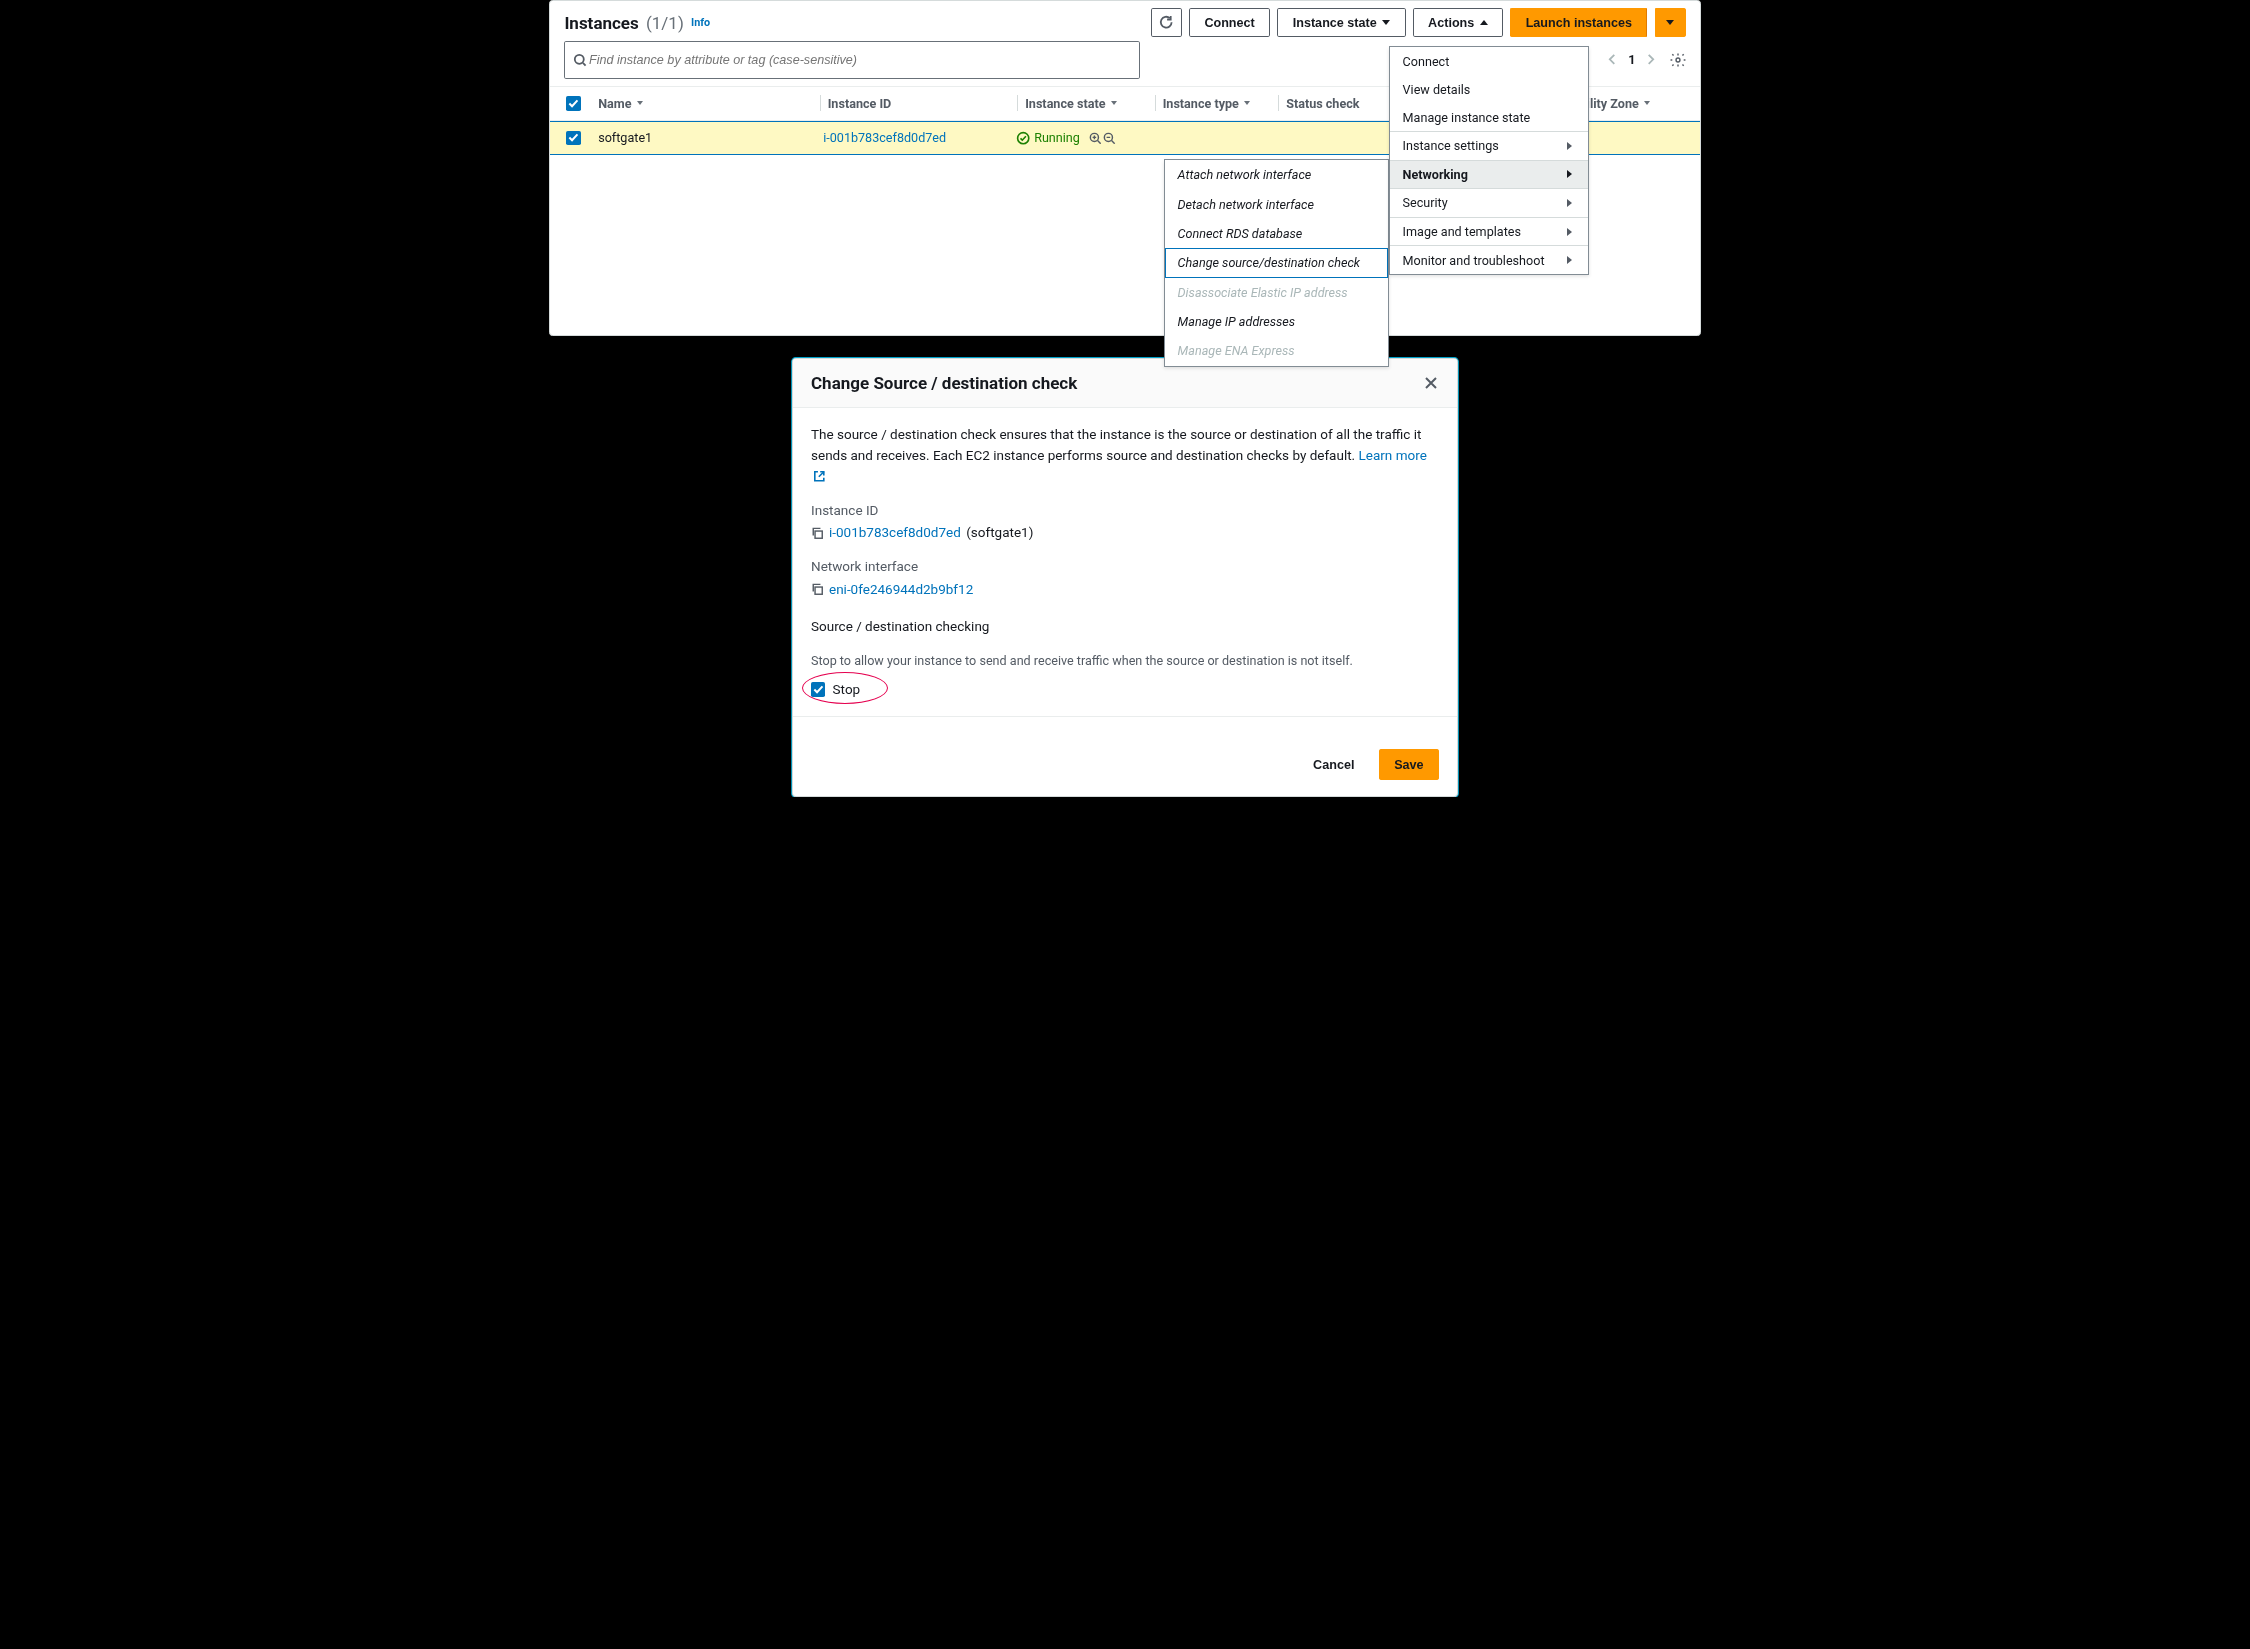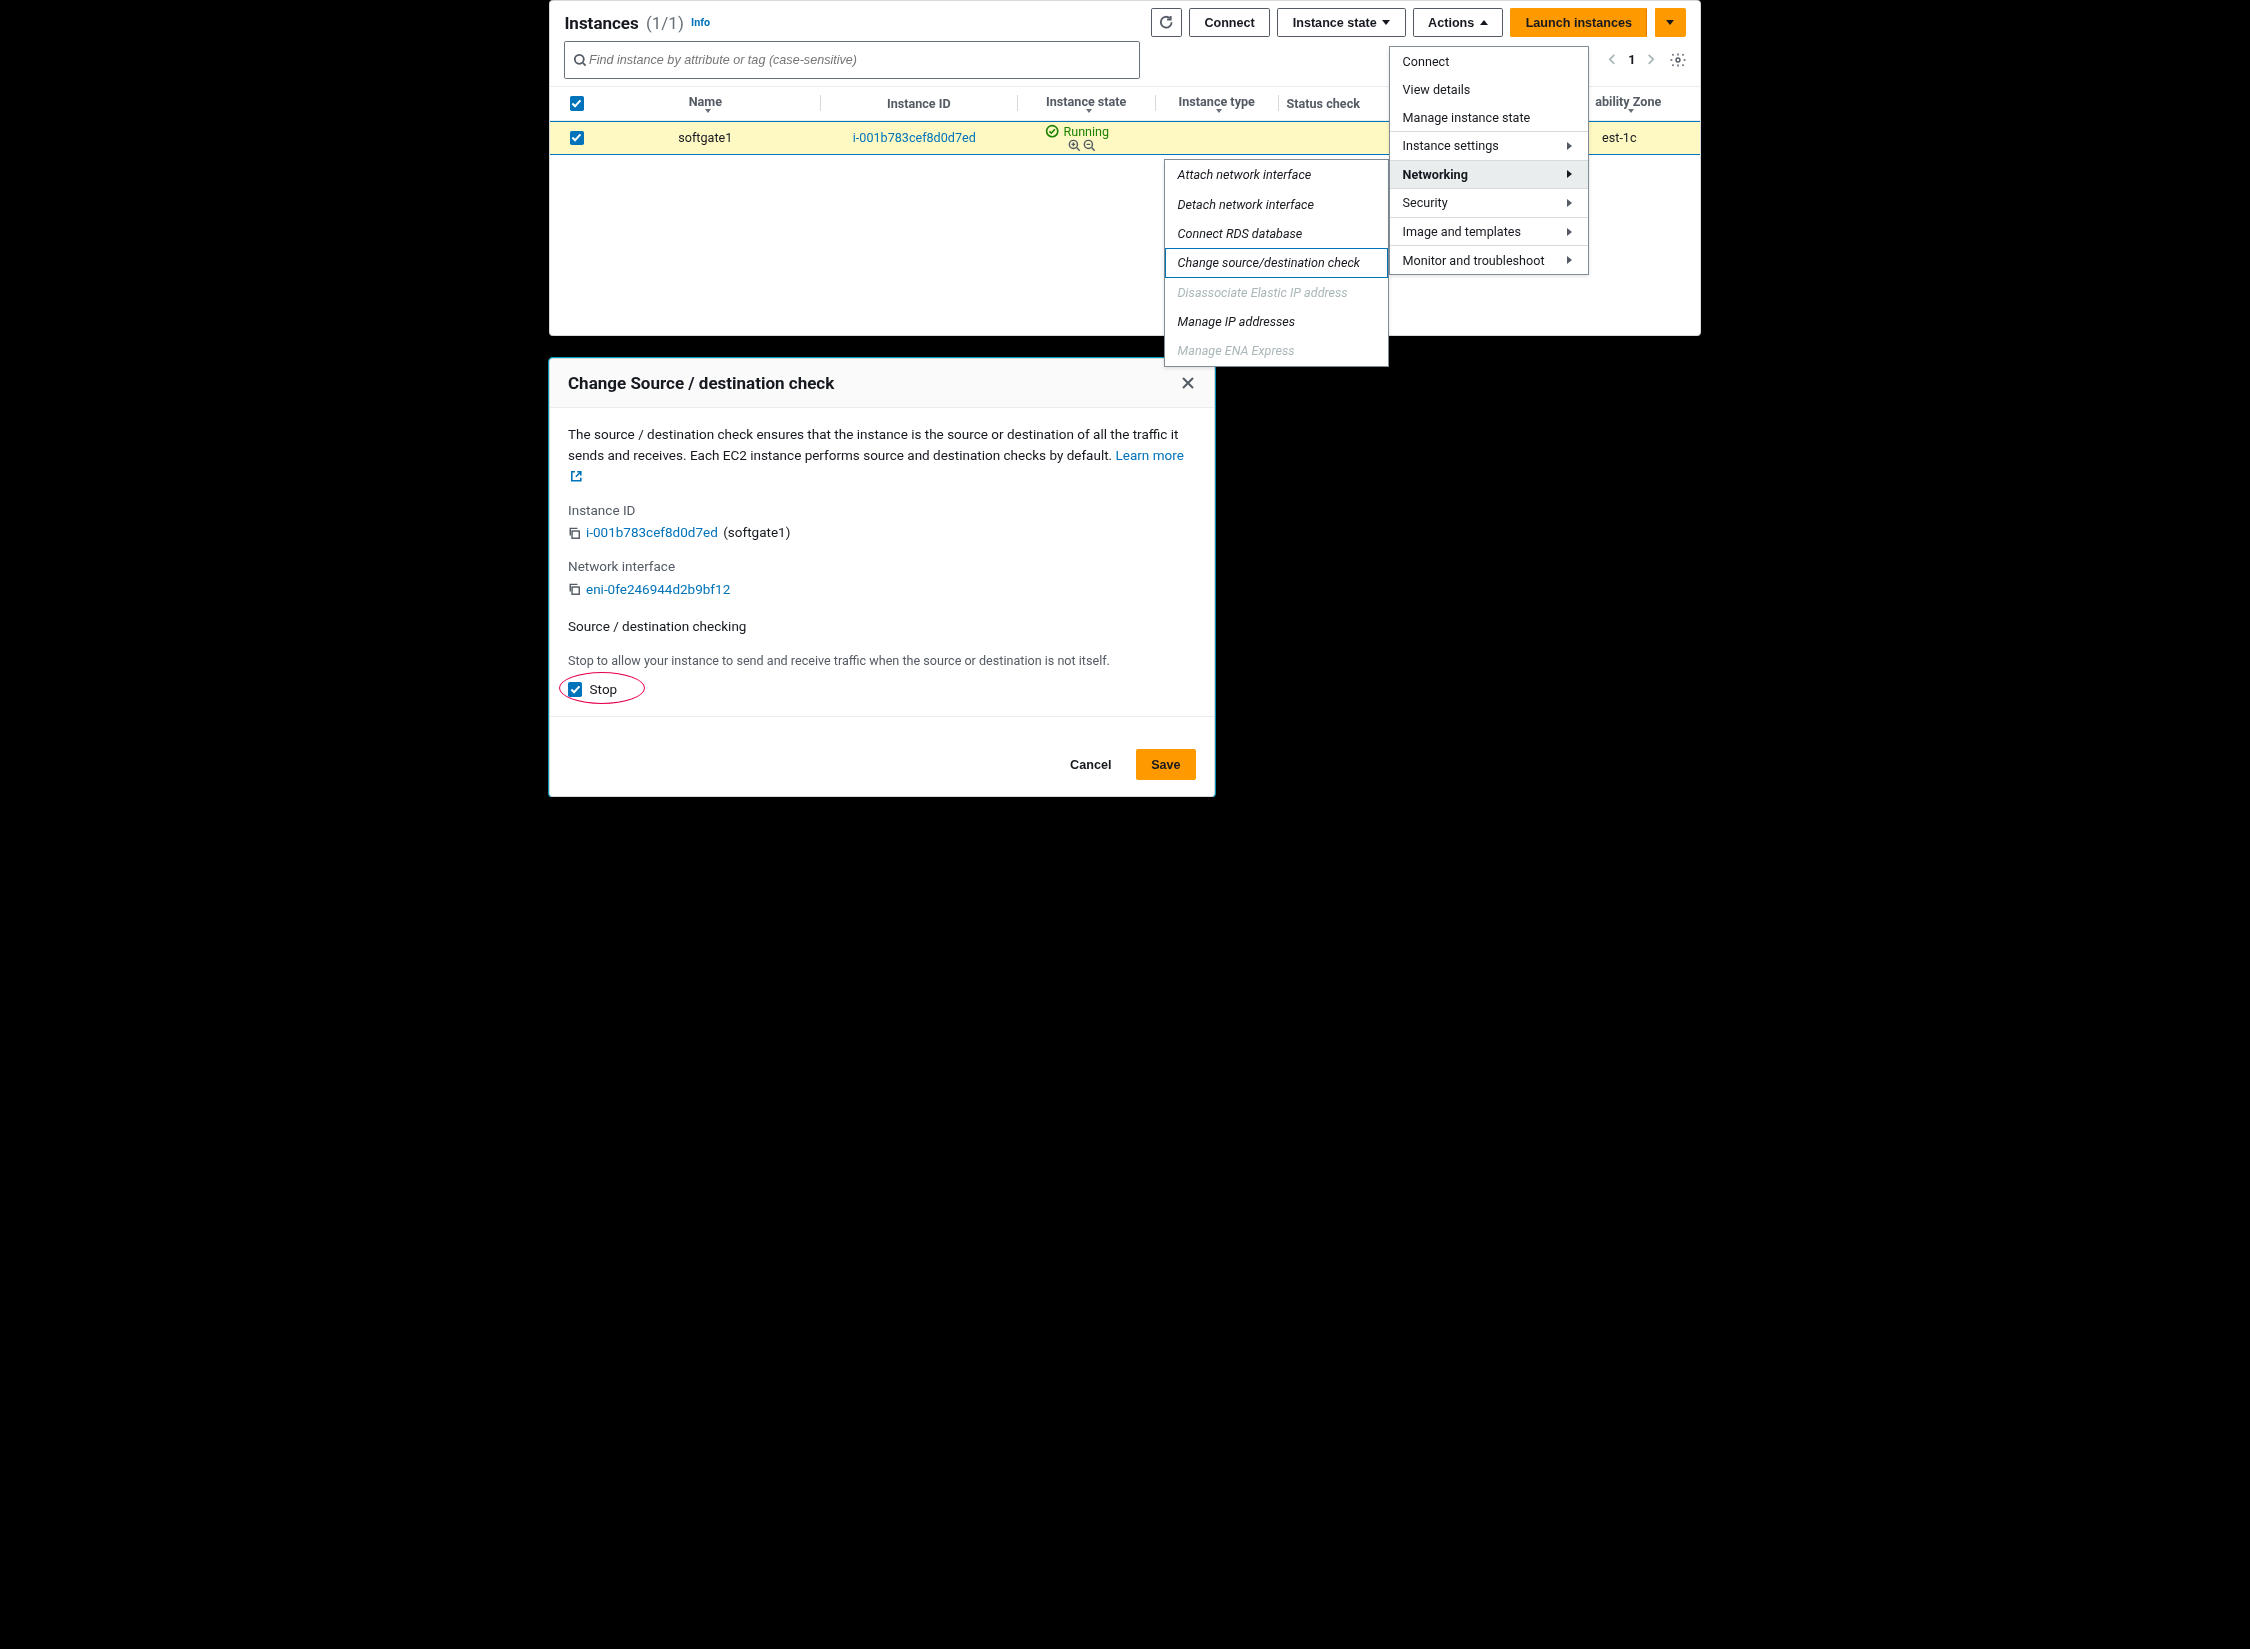--- a/index.html
+++ b/index.html
@@ -27,21 +27,21 @@
   .pager .chev { cursor:pointer; padding:1.8px 3.6px; }
   .pager .chev.disabled { color:#aab7b8; }
   .gear { cursor:pointer; color:#545b64; margin-left:3.6px; }
   .filter-row { padding:0 14.4px 9px 14.4px; display:flex; align-items:center; gap:14.4px; }
   .token { display:inline-flex; align-items:stretch; border:0.9px dashed #0073bb; border-radius:1.8px; height:27px; background:#f1faff; }
   .token .token-label { padding:3.6px 7.2px; color:#16191f; border-bottom:0.9px dashed #545b64; margin:3.6px 0 3.6px 5.4px; font-size:12.6px; }
   .token .token-x { border-left:0.9px solid #0073bb; width:25px; display:flex; align-items:center; justify-content:center; cursor:pointer; color:#16191f; }
   .clear-btn { height:27px; border-radius:1.8px; }
   .table { width:100%; border-top:0.9px solid #eaeded; }
   .thead { display:flex; align-items:center; height:34px; border-bottom:0.9px solid #eaeded; padding:0 10.8px; color:#545b64; font-weight:700; font-size:12.6px; }
-  .cell { display:flex; align-items:center; padding:0 5.4px;flex-direction:column; }
+  .cell { display:flex; align-items:center; padding:0 5.4px; }
   .divider { width:0.9px; height:16px; background:#d5dbdb; margin:0 1.8px; }
   .sort-tri { width:0;height:0;border-left:3.6px solid transparent;border-right:3.6px solid transparent;border-top:4.5px solid #687078;border-bottom:none;margin-left:5.4px; }
   .tbody-row { display:flex; align-items:center; height:34px; padding:0 10.8px; background:#fef9c3; border-top:0.9px solid #0073bb; border-bottom:0.9px solid #0073bb; }
   .chk { width:14.4px; height:14.4px; border-radius:1.8px; background:#0073bb; display:inline-flex; align-items:center; justify-content:center; }
   .chk svg { display:block; }
   .link { color:#0073bb; }
   .state-badge { color:#1d8102; font-weight:400; display:inline-flex; align-items:center; gap:3.6px; }
   .zoom-icons { display:inline-flex; gap:1.8px; margin-left:9px; color:#545b64; cursor:pointer; }
   .dropdown { position:absolute; background:#fff; border:0.9px solid #828c94; box-shadow:0 1.8px 3.6px rgba(0,0,0,0.12); z-index:10; }
   .dropdown .item { padding:6.3px 16px 6.3px 12.6px; font-size:12.6px; cursor:pointer; display:flex; align-items:center; justify-content:space-between; gap:18px; min-height:28px; }
@@ -50,21 +50,21 @@
   .dropdown .item .chev-r { color:#545b64; }
   .dropdown .sep { border-top:0.9px solid #d5dbdb; }
   .chev-r { width:0;height:0;border-top:4.5px solid transparent;border-bottom:4.5px solid transparent;border-left:5.4px solid currentColor; }
   .submenu { position:absolute; background:#fff; border:0.9px solid #828c94; box-shadow:0 1.8px 3.6px rgba(0,0,0,0.12); z-index:9; }
   .submenu .sitem { padding:7.2px 12.6px; font-size:12.6px; cursor:pointer; min-height:28px; display:flex; align-items:center; }
   .submenu .sitem.selected { outline:1.8px solid #0073bb; outline-offset:-1.8px; }
   .submenu .sitem.disabled { color:#aab7b8; cursor:default; }
   
   .c-chk{width:32px}.c-name{width:225px}.c-id{width:193px}.c-state{width:133px}.c-type{width:119px}.c-status{width:85px}.c-az{flex:1; padding-left:207px;}
   
-  .modal-wrap { margin-top:21.6px; display:flex; justify-content:flex-start; }
+  .modal-wrap { margin-top:21.6px; display:flex; justify-content:center; }
   .modal { width:666px; background:#fff; border:0.9px solid #d5dbdb; border-radius:3.6px; box-shadow:0 0 0 0.9px #00a1c9; overflow:hidden; }
   .modal-header { background:#fafafa; border-bottom:0.9px solid #eaeded; padding:14.4px 18px; display:flex; align-items:center; }
   .modal-header h2 { margin:0; font-size:17px; font-weight:700; flex:1; }
   .close-x { cursor:pointer; color:#545b64; }
   .modal-body { padding:16px 18px 7.2px 18px; font-size:13.5px; line-height:1.55; color:#16191f; }
   .modal-body .desc a { color:#0073bb; text-decoration:none; }
   .ext-icon { display:inline-flex; vertical-align:-1.8px; margin-left:1.8px; color:#0073bb; }
   .field-label { color:#545b64; font-size:13.5px; margin-top:12.6px; }
   .field-value { margin-top:1.8px; font-size:13.5px; display:flex; align-items:center; gap:5.4px; }
   .copy-icon { color:#545b64; cursor:pointer; display:inline-flex; }

